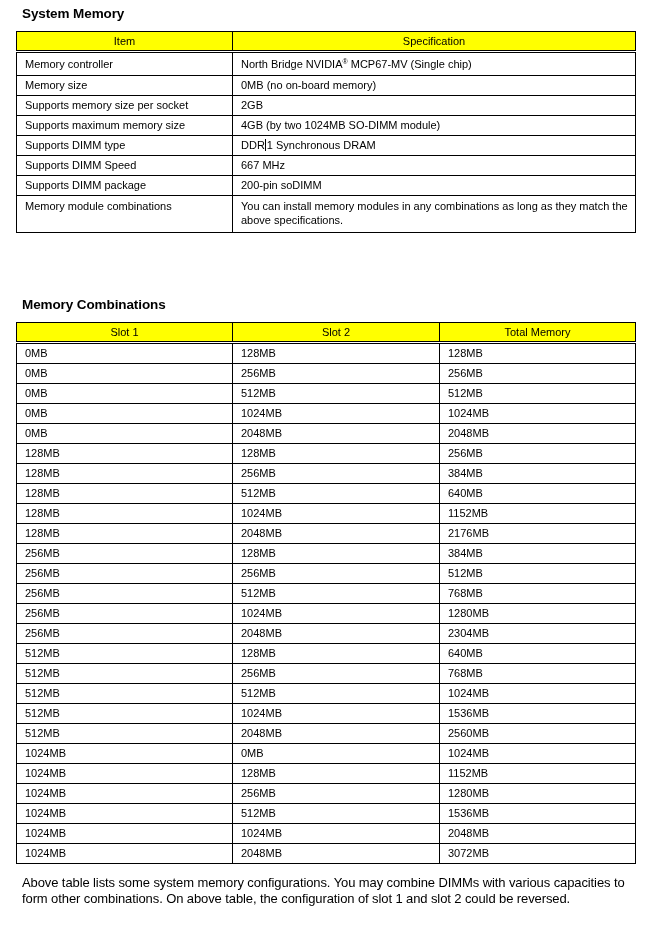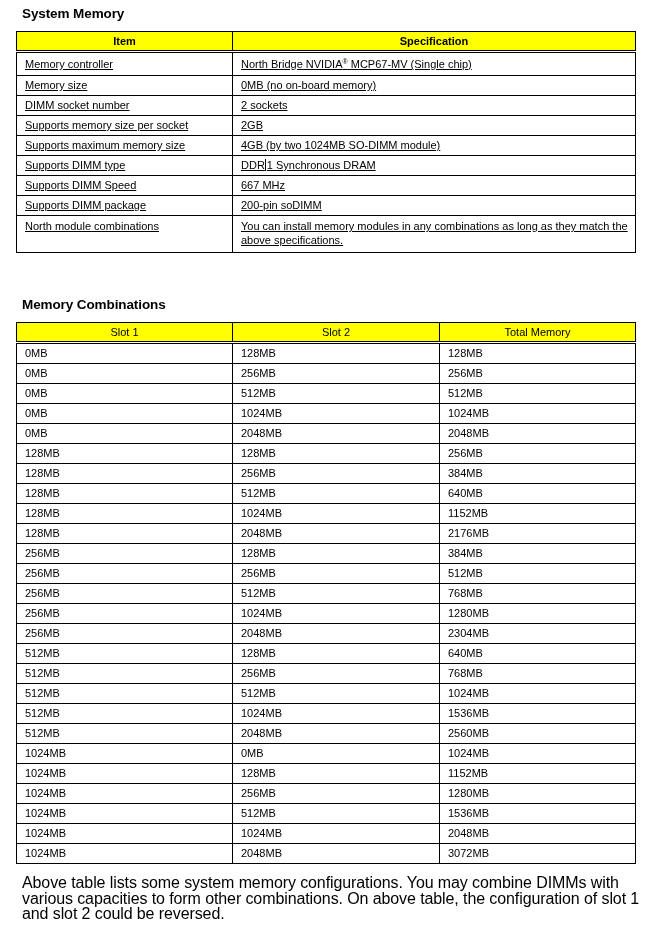--- a/index.html
+++ b/index.html
@@ -15,37 +15,37 @@
     #h-comb { top:297px; }
     table {
       position:absolute; left:16px; width:619px; border-collapse:collapse;
       table-layout:fixed; font-size:11px;
     }
     td, th {
       border:1px solid #000; padding:0 0 0 8px; text-align:left;
       vertical-align:top; font-weight:normal; overflow:hidden; white-space:nowrap;
     }
     th {
-      background:#ffff00; font-weight:bold; text-align:center; padding:0;
+      background:#ffff00; font-weight:normal; text-align:center; padding:0;
       height:18px; line-height:18px; font-size:11px;
     }
     #spec-table { top:31px; }
     #spec-table tr.hdr th { border-bottom:3px double #000; height:17px; }
-    #spec-table td { height:19px; line-height:19px;text-decoration:underline; }
+    #spec-table td { height:19px; line-height:19px; }
     #spec-table td.tall { height:33px; line-height:14px; padding-top:3px; white-space:normal; }
     #spec-table td.c2 { padding-left:8px; }
     #spec-table tr.first td { height:20px; line-height:22px; }
     #comb-table { top:322px; }
     #comb-table th { font-weight:normal; height:18px; line-height:18px; }
     #comb-table tr.hdr th { border-bottom:3px double #000; }
     #comb-table td { height:19px; line-height:19px; }
     sup { font-size:7px; vertical-align:top; position:relative; top:-2px; }
     .caret { display:inline-block; width:1px; height:12px; background:#000; vertical-align:middle; margin:0 1px 0 0; position:relative; top:-1px; }
     .note {
-      position:absolute; left:22px; top:875px; width:620px; font-size:16px;
+      position:absolute; left:22px; top:875px; width:620px; font-size:13px;
       line-height:15.5px; letter-spacing:-0.1px;
     }
   </style>
 </head>
 <body>
 
 <div id="h-sys" class="heading">System Memory</div>
 
 <table id="spec-table">
   <colgroup>
@@ -59,45 +59,41 @@
   </tr>
   <tr class="first">
     <td>Memory controller</td>
     <td class="c2"><span>North Bridge NVIDIA</span><sup>®</sup><span> MCP67-MV (Single chip)</span></td>
   </tr>
   <tr>
     <td>Memory size</td>
     <td class="c2">0MB (no on-board memory)</td>
   </tr>
   <tr>
-    <td>DIMM socket number</td>
-    <td class="c2">2 sockets</td>
-  </tr>
-  <tr>
     <td>Supports memory size per socket</td>
     <td class="c2">2GB</td>
   </tr>
   <tr>
     <td>Supports maximum memory size</td>
     <td class="c2">4GB (by two 1024MB SO-DIMM module)</td>
   </tr>
   <tr>
     <td>Supports DIMM type</td>
     <td class="c2"><span>DDR</span><span class="caret"></span><span>1 Synchronous DRAM</span></td>
   </tr>
   <tr>
     <td>Supports DIMM Speed</td>
     <td class="c2">667 MHz</td>
   </tr>
   <tr>
     <td>Supports DIMM package</td>
     <td class="c2">200-pin soDIMM</td>
   </tr>
   <tr>
-    <td class="tall">North module combinations</td>
+    <td class="tall">Memory module combinations</td>
     <td class="tall c2">You can install memory modules in any combinations as long as they match the above specifications.</td>
   </tr>
 </tbody>
   </table>
 
 <div id="h-comb" class="heading">Memory Combinations</div>
 
 <table id="comb-table">
   <colgroup>
       <col style="width:216px">

